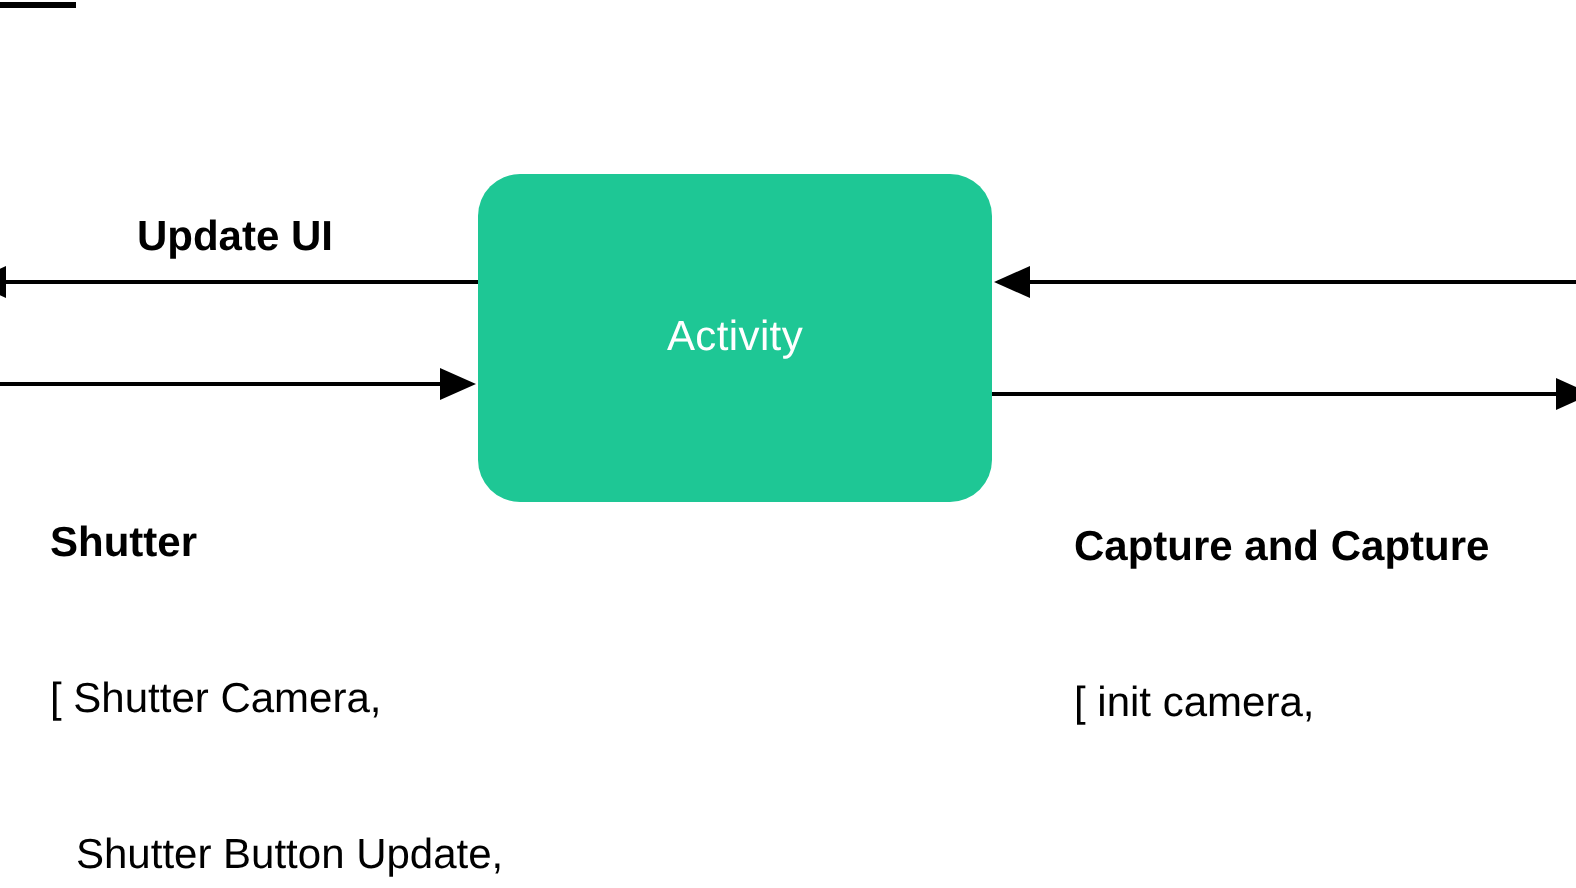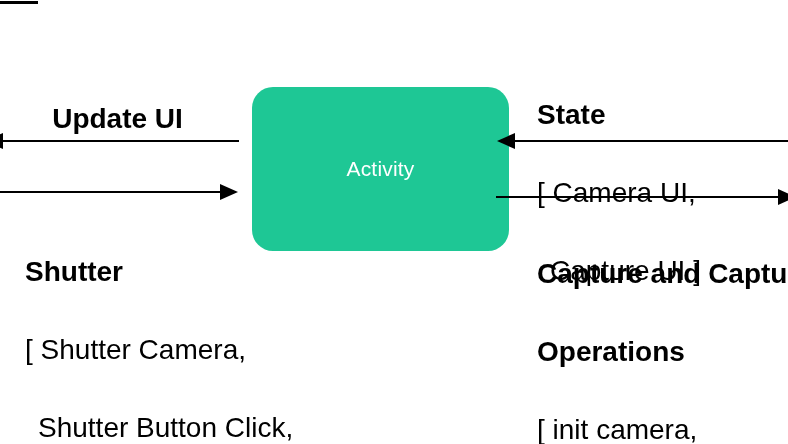--- a/index.html
+++ b/index.html
@@ -17,21 +17,21 @@
   .top-bar {
     position: absolute; left: 0; top: 1px; width: 38px; height: 3px;
     background: var(--line_color, #000);
   }
 
   
   .node {
     position: absolute; left: 239px; top: 87px; width: 257px; height: 164px;
     background: var(--node_fill, #1ec795);
     border-radius: 21px;
-    display: flex; align-items: center; justify-content: center; margin-left: 13px;
+    display: flex; align-items: center; justify-content: center;
   }
   .node-label {
     color: var(--node_text, #ffffff);
     font-size: 21px; font-weight: 500; letter-spacing: 0.2px;
   }
 
   
   .hline { position: absolute; height: 2px; background: var(--line_color, #000); }
   .line-update  { left: 0;     top: 140px; width: 239px; }
   .line-actions { left: 0;     top: 191px; width: 222px; }
@@ -43,21 +43,21 @@
   .ah-right { border-top: 8px solid transparent; border-bottom: 8px solid transparent;
               border-left: 18px solid var(--line_color, #000); }
   .ah-left  { border-top: 8px solid transparent; border-bottom: 8px solid transparent;
               border-right: 18px solid var(--line_color, #000); }
   .ah-actions { left: 220px; top: 184px; }           
   .ah-state   { left: 497px; top: 133px; }           
   .ah-update-clipped { left: -15px; top: 133px; }    
   .ah-camops-clipped { left: 778px; top: 189px; }    
 
   
-  .label { position: absolute; font-size: 28px; line-height: 26px; white-space: pre; }
+  .label { position: absolute; font-size: 21px; line-height: 26px; white-space: pre; }
   .bold  { font-weight: 700; }
   .update-label { left: 30px; top: 106px; width: 175px; text-align: center; }
   .state-block  { left: 537px; top: 50px; }
   .actions-block{ left: 25px;  top: 207px; }
   .camops-block { left: 537px; top: 209px; }
   .indent { padding-left: 13px; }
 </style>
 </head>
 <body>
 
@@ -67,43 +67,37 @@
 
   <div class="label bold update-label">Update UI</div>
   <div class="hline line-update"></div>
   <div class="ah ah-left ah-update-clipped"></div>
 
   <div class="hline line-actions"></div>
   <div class="ah ah-right ah-actions"></div>
   <div class="label actions-block">
     <div class="bold">Shutter</div>
     <div>[ Shutter Camera,</div>
-    <div class="indent">Shutter Button Click,</div>
+    <div class="indent">Shutter Button Update,</div>
     
     
     
   </div>
 
   <div class="node">
     <span class="node-label">Activity</span>
   </div>
 
-  <div class="label state-block">
-    <div class="bold">State</div>
-    <div>[ Camera UI,</div>
-    <div class="indent">Capture UI ]</div>
-  </div>
   <div class="hline line-state"></div>
   <div class="ah ah-left ah-state"></div>
 
   <div class="hline line-camops"></div>
   <div class="ah ah-right ah-camops-clipped"></div>
   <div class="label camops-block">
     <div class="bold">Capture and Capture</div>
-    <div class="bold">Operations</div>
     <div>[ init camera,</div>
     
     
     
     
     
   </div>
 
 </div>
 

